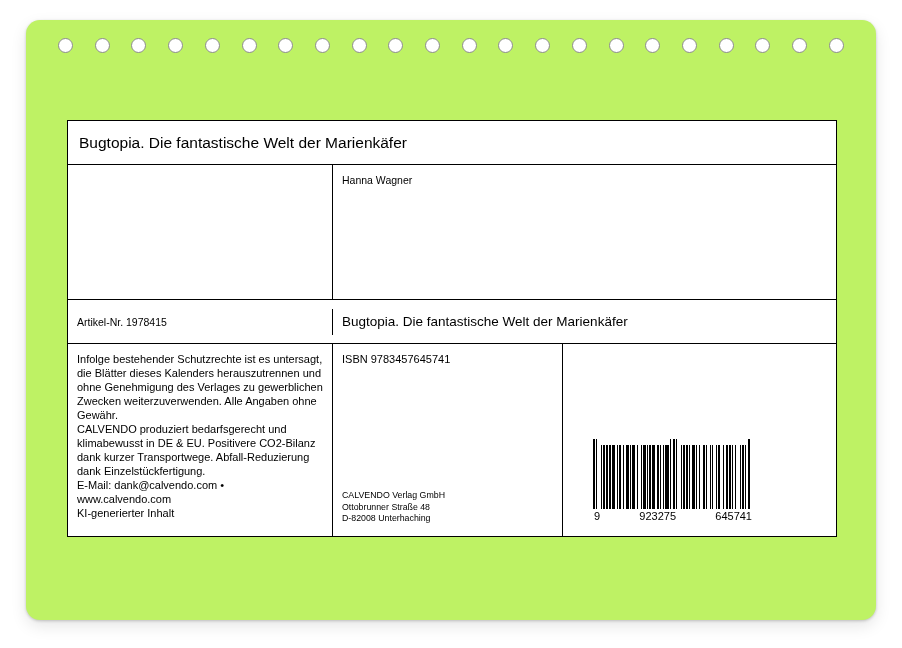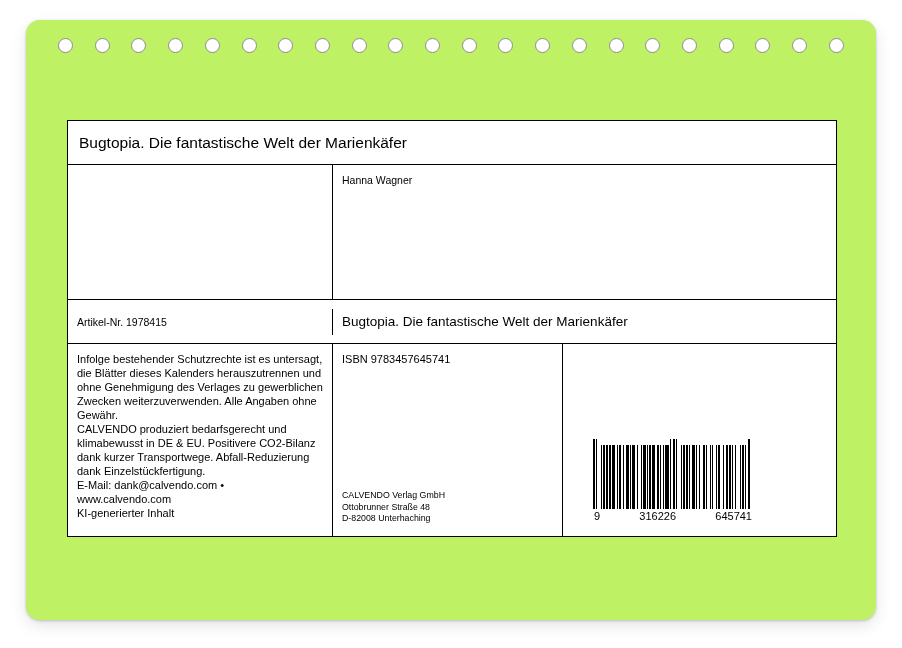--- a/index.html
+++ b/index.html
@@ -360,21 +360,21 @@
                 <div style="width: 1.35px; background: transparent; height: 64px;"></div>
                 <div style="width: 2.7px; background: rgb(0, 0, 0); height: 64px;"></div>
                 <div style="width: 1.35px; background: transparent; height: 64px;"></div>
                 <div style="width: 1.35px; background: rgb(0, 0, 0); height: 64px;"></div>
                 <div style="width: 2.7px; background: transparent; height: 70px;"></div>
                 <div style="width: 1.35px; background: rgb(0, 0, 0); height: 70px;"></div>
                 <div style="width: 4.05px; background: transparent; height: 70px;"></div>
               </div>
             <div id="barcode-digits">
               <span>9</span>
-              <span>316226</span>
+              <span>923275</span>
               <span>645741</span>
             </div>
           </div>
 
         </div>
 
       </div>
     </div>
   </div>
 </div>

